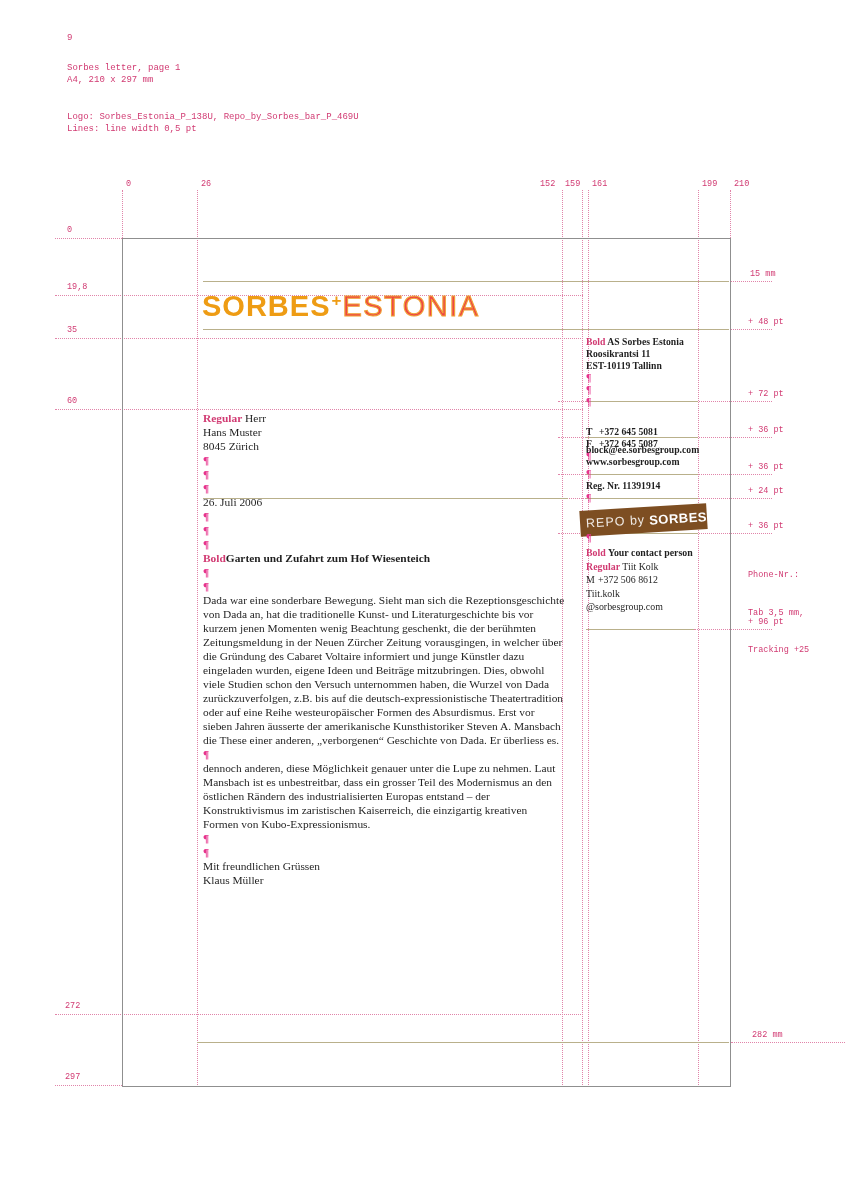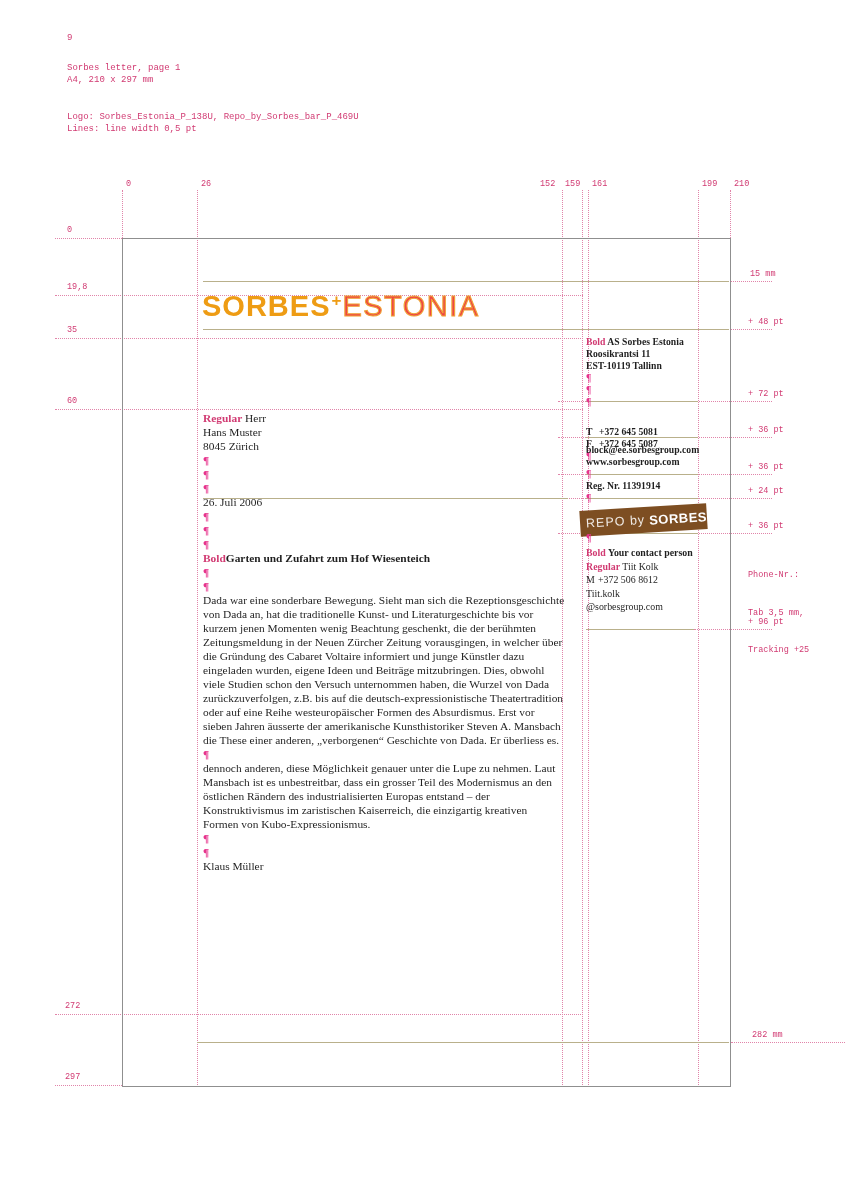--- a/index.html
+++ b/index.html
@@ -173,16 +173,17 @@
     <div class="ln pil">¶</div>
     <div class="ln pil">¶</div>
     <div class="ln" style="font-weight:bold;"><span class="marker">Bold</span><span>Garten und Zufahrt zum Hof Wiesenteich</span></div>
     <div class="ln pil">¶</div>
     <div class="ln pil">¶</div>
     <p>Dada war eine sonderbare Bewegung. Sieht man sich die Rezeptionsgeschichte von Dada an, hat die traditionelle Kunst- und Literaturgeschichte bis vor kurzem jenen Momenten wenig Beachtung geschenkt, die der berühmten Zeitungsmeldung in der Neuen Zürcher Zeitung vorausgingen, in welcher über die Gründung des Cabaret Voltaire informiert und junge Künstler dazu eingeladen wurden, eigene Ideen und Beiträge mitzubringen. Dies, obwohl viele Studien schon den Versuch unternommen haben, die Wurzel von Dada zurückzuverfolgen, z.B. bis auf die deutsch-expressionistische Theatertradition oder auf eine Reihe westeuropäischer Formen des Absurdismus. Erst vor sieben Jahren äusserte der amerikanische Kunsthistoriker Steven A. Mansbach die These einer anderen, „verborgenen“ Geschichte von Dada. Er überliess es.</p>
     <div class="ln pil">¶</div>
     <p>dennoch anderen, diese Möglichkeit genauer unter die Lupe zu nehmen. Laut Mansbach ist es unbestreitbar, dass ein grosser Teil des Modernismus an den östlichen Rändern des industrialisierten Europas entstand – der Konstruktivismus im zaristischen Kaiserreich, die einzigartig kreativen Formen von Kubo-Expressionismus.</p>
     <div class="ln pil">¶</div>
     <div class="ln pil">¶</div>
+    <div class="ln">Mit freundlichen Grüssen</div>
     <div class="ln">Klaus Müller</div>
   </div>
 
 </div>
 
 </body></html>

